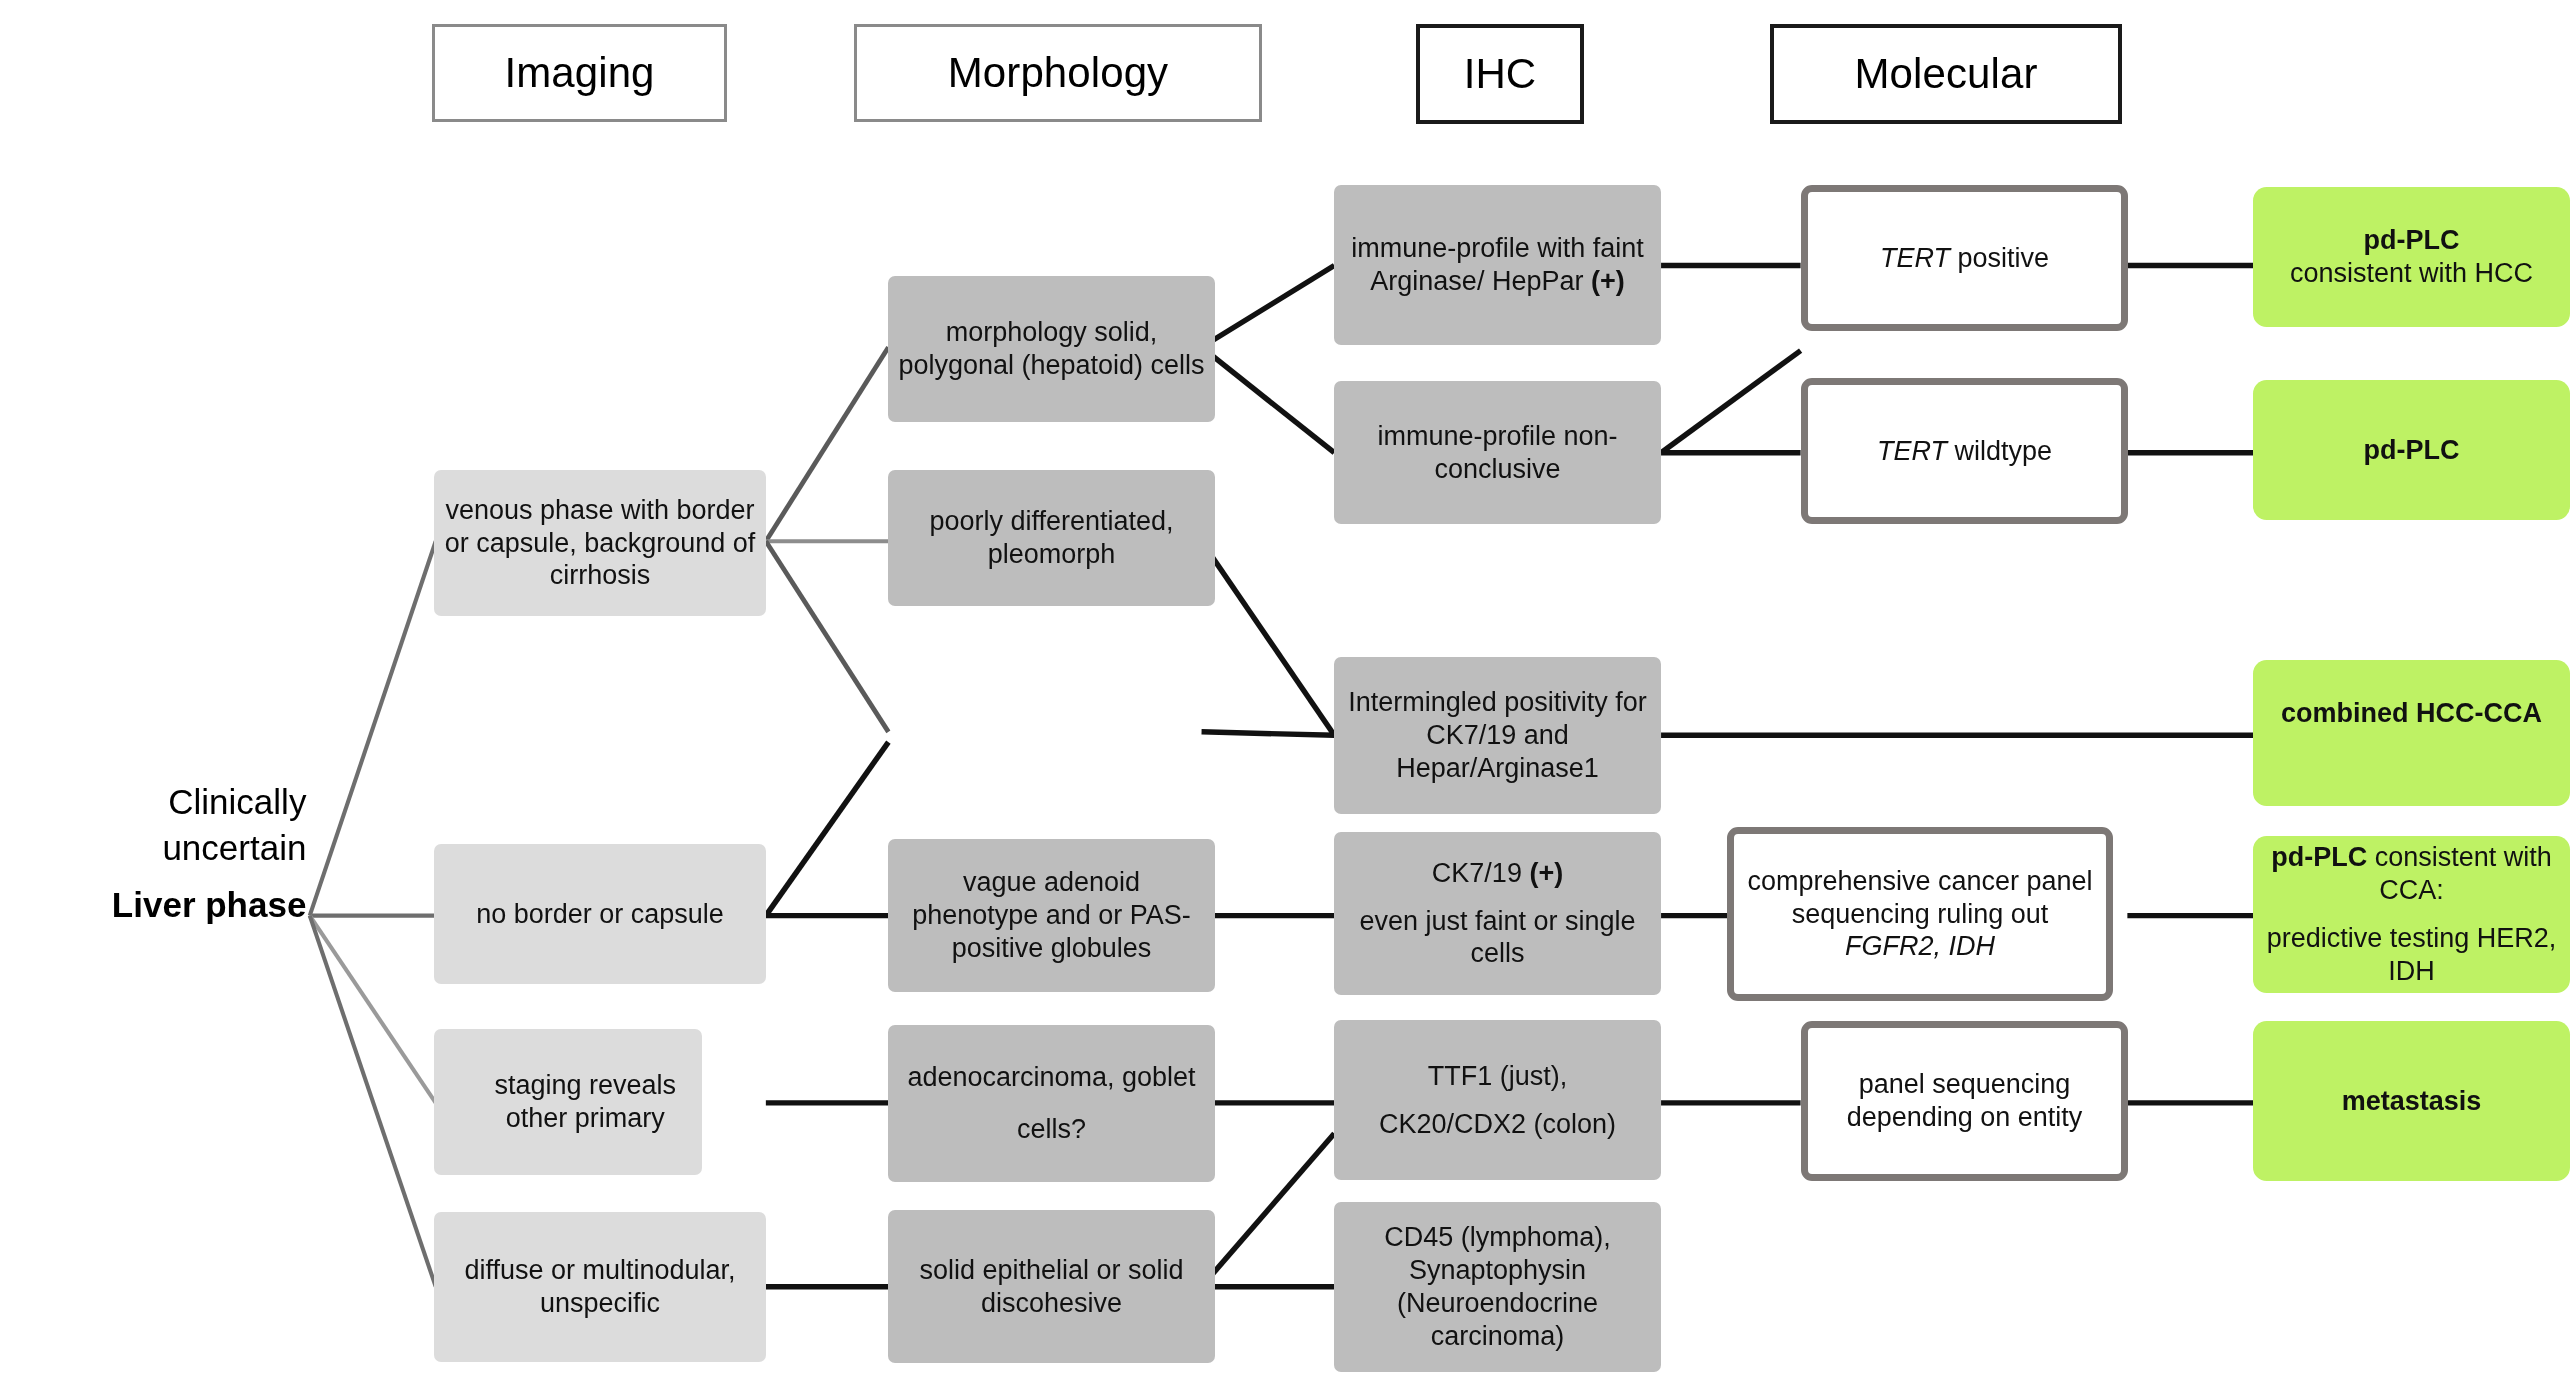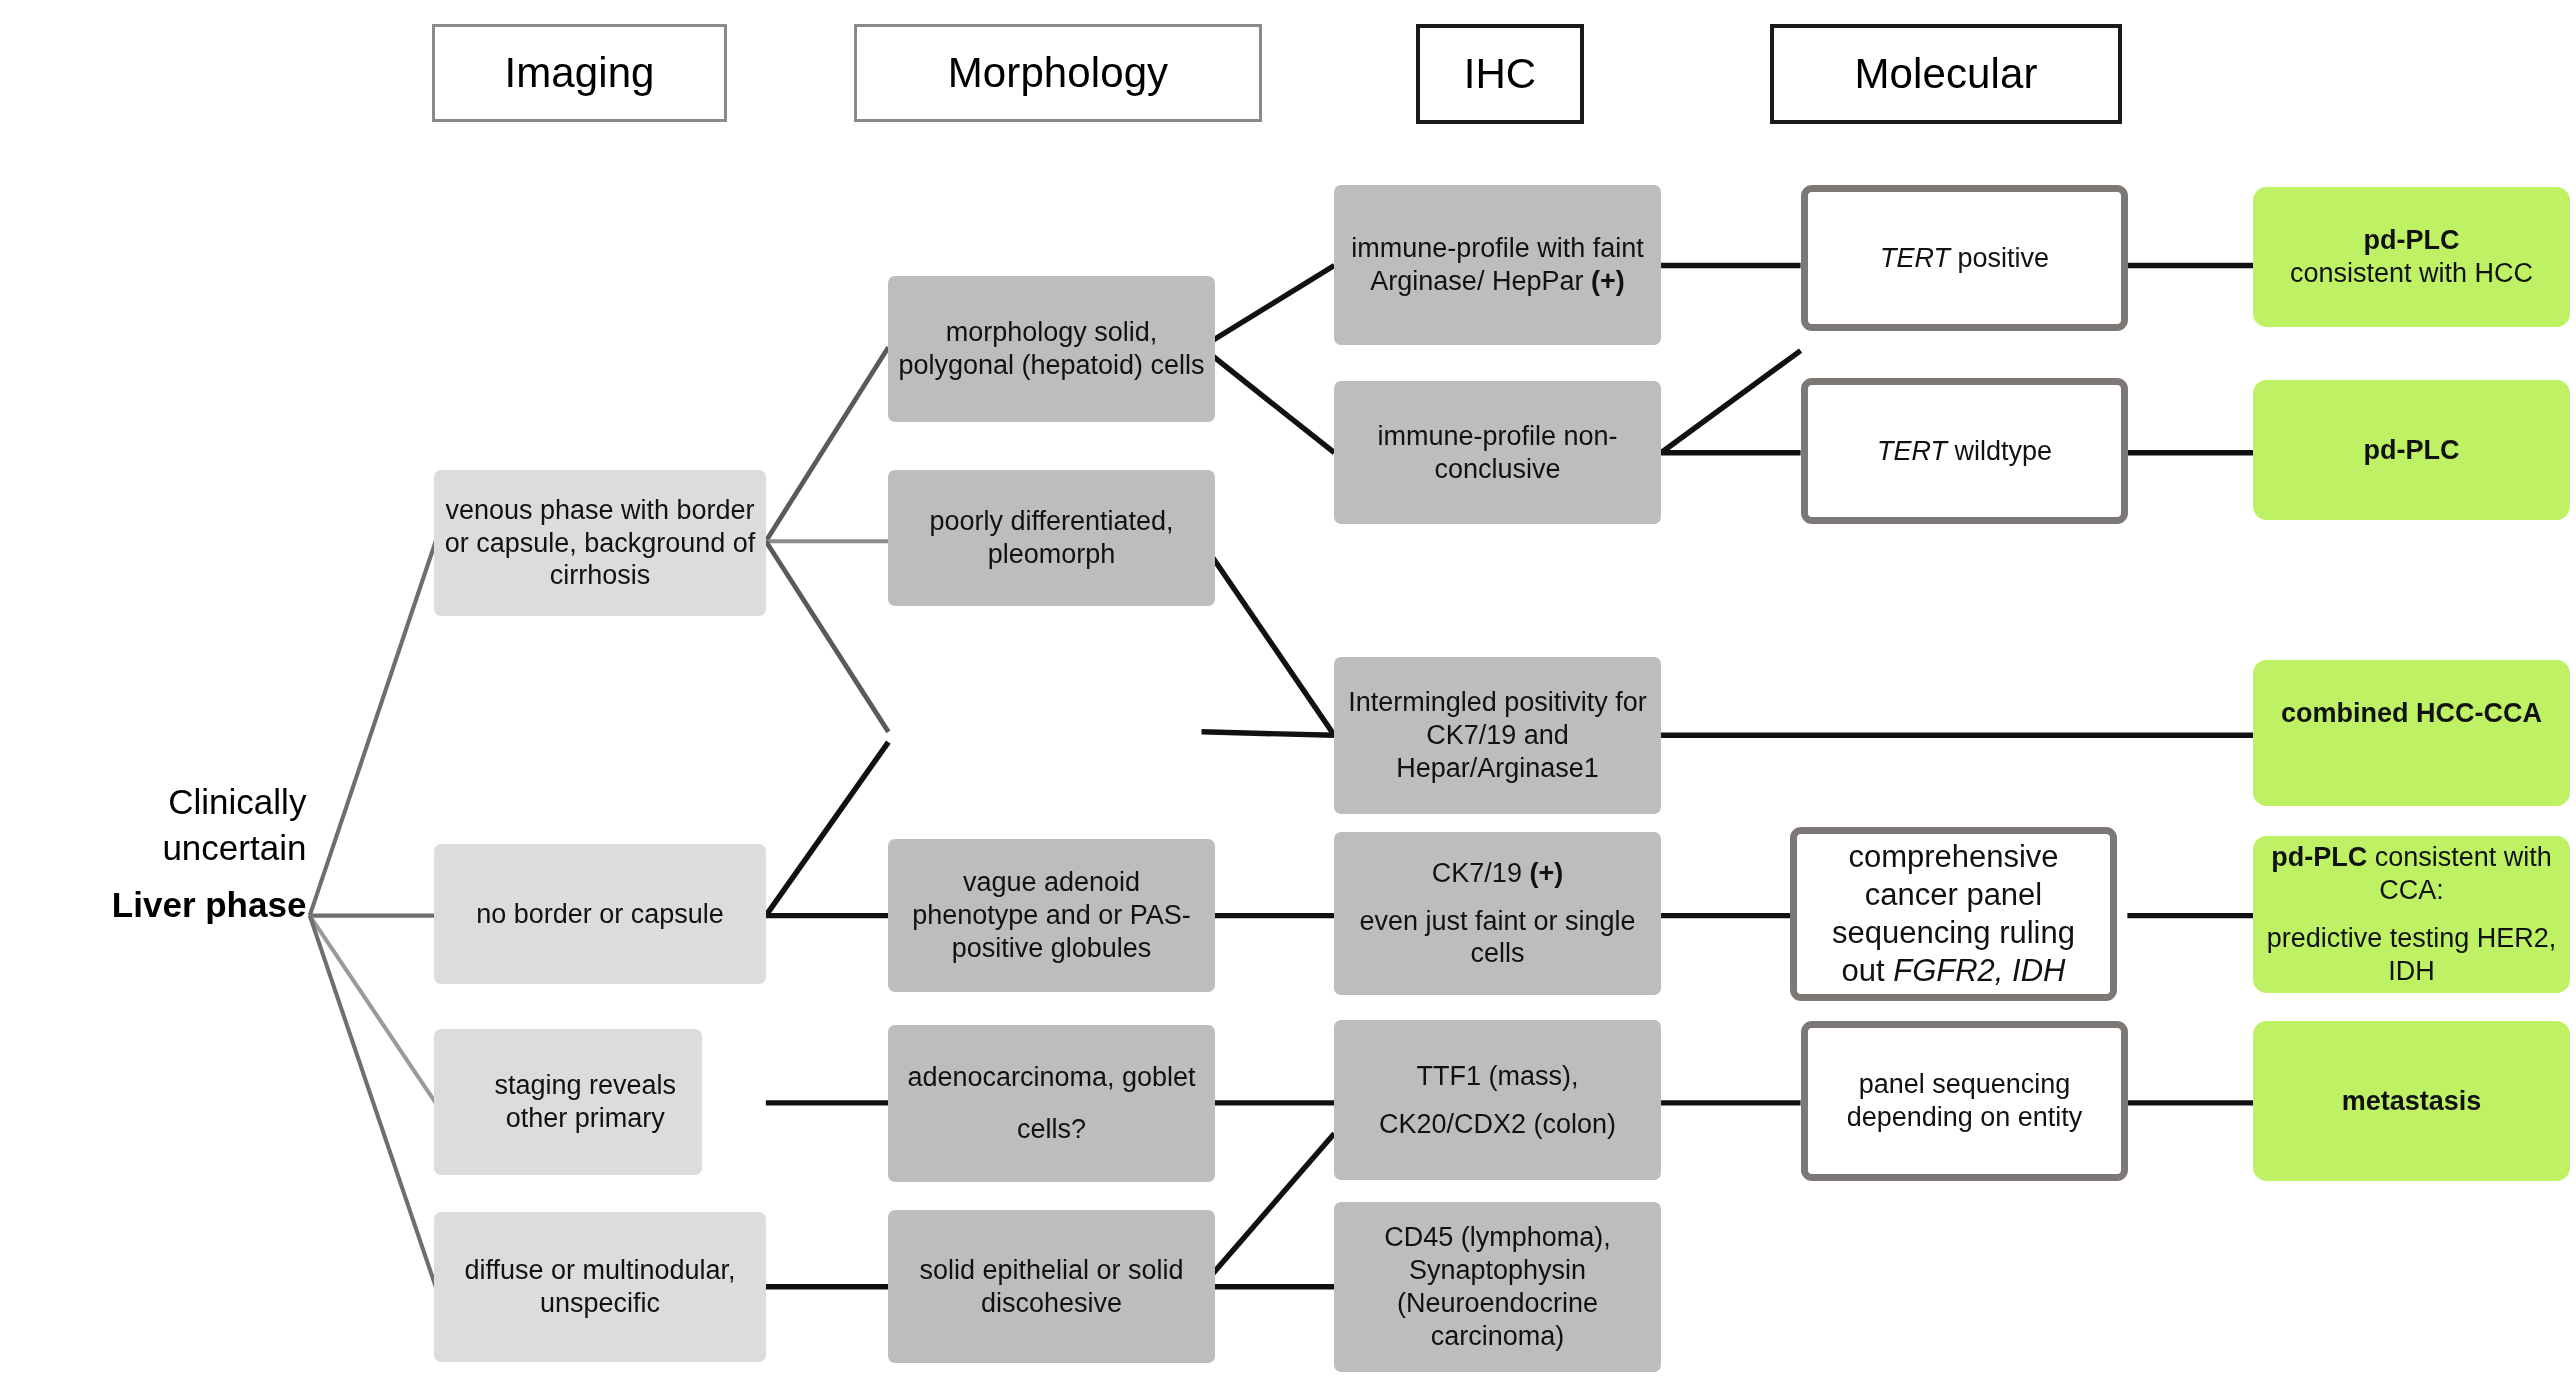--- a/index.html
+++ b/index.html
@@ -166,42 +166,42 @@
 
   <div class="node n-mid" style="left:1334px;top:832px;width:327px;height:163px;font-size:27px;">
     <span>
       <span>CK7/19 </span><span class="b">(+)</span>
       <span class="sub">even just faint or single cells</span>
     </span>
   </div>
 
   <div class="node n-mid" style="left:1334px;top:1020px;width:327px;height:160px;font-size:27px;">
     <span>
-      <span>TTF1 (mass),</span>
+      <span>TTF1 (just),</span>
       <span class="sub">CK20/CDX2 (colon)</span>
     </span>
   </div>
 
   <div class="node n-mid" style="left:1334px;top:1202px;width:327px;height:170px;font-size:27px;">
     <span>CD45 (lymphoma), Synaptophysin (Neuroendocrine carcinoma)</span>
   </div>
 
   <div class="node n-mol" style="left:1801px;top:185px;width:327px;height:146px;font-size:27px;">
     <span>
       <span class="ital">TERT</span><span> positive</span>
     </span>
   </div>
 
   <div class="node n-mol" style="left:1801px;top:378px;width:327px;height:146px;font-size:27px;">
     <span>
       <span class="ital">TERT</span><span> wildtype</span>
     </span>
   </div>
 
-  <div class="node n-mol" style="left:1790px;top:827px;width:327px;height:174px;font-size:31px;">
+  <div class="node n-mol" style="left:1727px;top:827px;width:386px;height:174px;font-size:27px;">
     <span>
       <span>comprehensive cancer panel sequencing ruling out </span><span class="ital">FGFR2, IDH</span>
     </span>
   </div>
 
   <div class="node n-mol" style="left:1801px;top:1021px;width:327px;height:160px;font-size:27px;">
     <span>panel sequencing depending on entity</span>
   </div>
 
   <div class="node n-out" style="left:2253px;top:187px;width:317px;height:140px;font-size:27px;">

